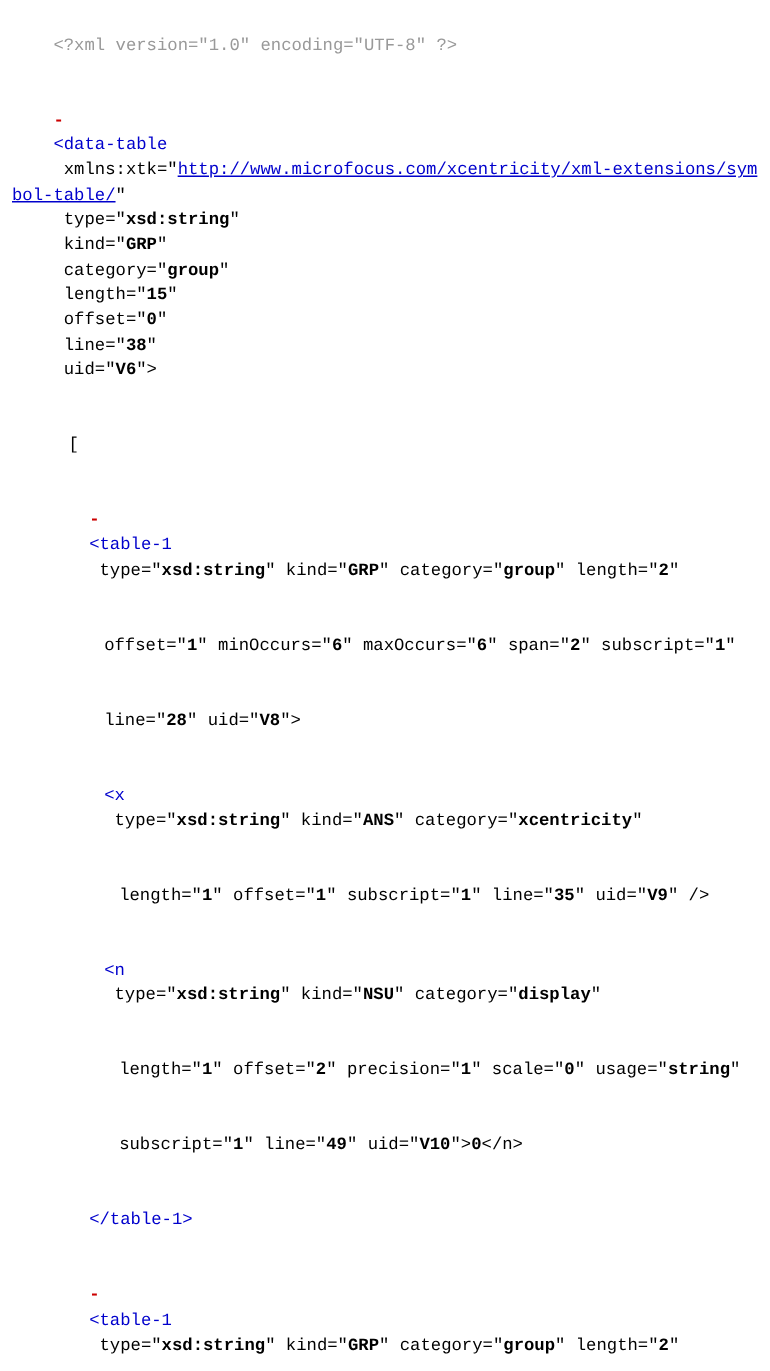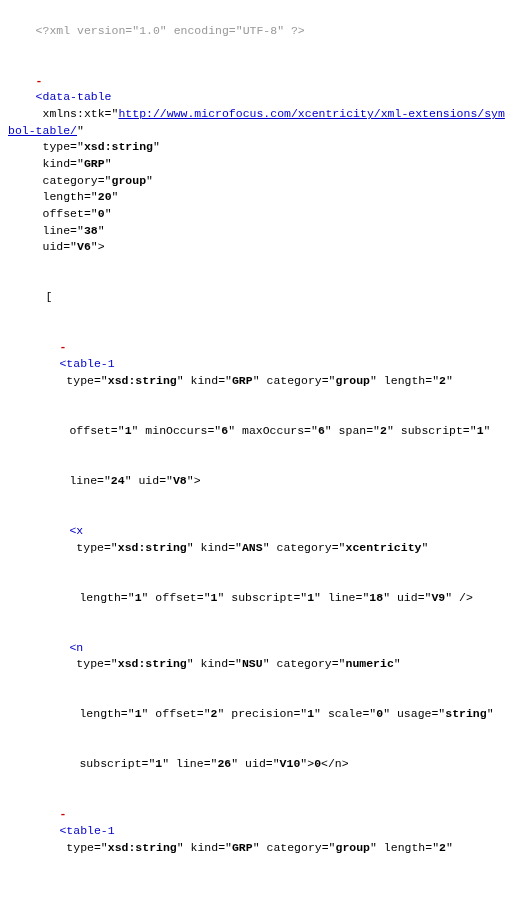--- a/index.html
+++ b/index.html
@@ -29,58 +29,61 @@
     <span style="color:#999999;">&lt;?xml version="1.0" encoding="UTF-8" ?&gt;</span>
   </div>
 
   <div class="xml-line">
     <span class="minus">-</span>
     <span style="color:#0000cc;margin-top:45px;">&lt;data-table</span>
     <span> xmlns:xtk="</span><span style="color:#0000cc;text-decoration:underline;">http://www.microfocus.com/xcentricity/xml-extensions/symbol-table/</span><span>"</span>
     <span> type="<b>xsd:string</b>"</span>
     <span> kind="<b>GRP</b>"</span>
     <span> category="<b>group</b>"</span>
-    <span> length="<b>20</b>"</span>
+    <span> length="<b>15</b>"</span>
     <span> offset="<b>0</b>"</span>
     <span> line="<b>38</b>"</span>
     <span> uid="<b>V6</b>"&gt;</span>
   </div>
 
   <div class="xml-line indent1">
     <span>[</span>
   </div>
 
   <div>
     <div class="xml-line indent1">
       <span class="minus">-</span>
       <span style="color:#0000cc;">&lt;table-1</span>
       <span> type="<b>xsd:string</b>" kind="<b>GRP</b>" category="<b>group</b>" length="<b>2</b>"</span>
     </div>
     <div class="xml-line indent2">
       <span>offset="<b>1</b>" minOccurs="<b>6</b>" maxOccurs="<b>6</b>" span="<b>2</b>" subscript="<b>1</b>"</span>
     </div>
     <div class="xml-line indent2">
-      <span>line="<b>24</b>" uid="<b>V8</b>"&gt;</span>
+      <span>line="<b>28</b>" uid="<b>V8</b>"&gt;</span>
     </div>
     <div class="xml-line indent2">
       <span style="color:#0000cc;">&lt;x</span>
       <span> type="<b>xsd:string</b>" kind="<b>ANS</b>" category="<b>xcentricity</b>"</span>
     </div>
     <div class="xml-line indent3">
-      <span>length="<b>1</b>" offset="<b>1</b>" subscript="<b>1</b>" line="<b>18</b>" uid="<b>V9</b>" /&gt;</span>
+      <span>length="<b>1</b>" offset="<b>1</b>" subscript="<b>1</b>" line="<b>35</b>" uid="<b>V9</b>" /&gt;</span>
     </div>
     <div class="xml-line indent2">
       <span style="color:#0000cc;">&lt;n</span>
-      <span> type="<b>xsd:string</b>" kind="<b>NSU</b>" category="<b>numeric</b>"</span>
+      <span> type="<b>xsd:string</b>" kind="<b>NSU</b>" category="<b>display</b>"</span>
     </div>
     <div class="xml-line indent3">
       <span>length="<b>1</b>" offset="<b>2</b>" precision="<b>1</b>" scale="<b>0</b>" usage="<b>string</b>"</span>
     </div>
     <div class="xml-line indent3">
-      <span>subscript="<b>1</b>" line="<b>26</b>" uid="<b>V10</b>"&gt;<b>0</b>&lt;/n&gt;</span>
+      <span>subscript="<b>1</b>" line="<b>49</b>" uid="<b>V10</b>"&gt;<b>0</b>&lt;/n&gt;</span>
+    </div>
+    <div class="xml-line indent1">
+      <span style="color:#0000cc;">&lt;/table-1&gt;</span>
     </div>
   </div>
 
   <div>
     <div class="xml-line indent1">
       <span class="minus">-</span>
       <span style="color:#0000cc;">&lt;table-1</span>
       <span> type="<b>xsd:string</b>" kind="<b>GRP</b>" category="<b>group</b>" length="<b>2</b>"</span>
     </div>
 

